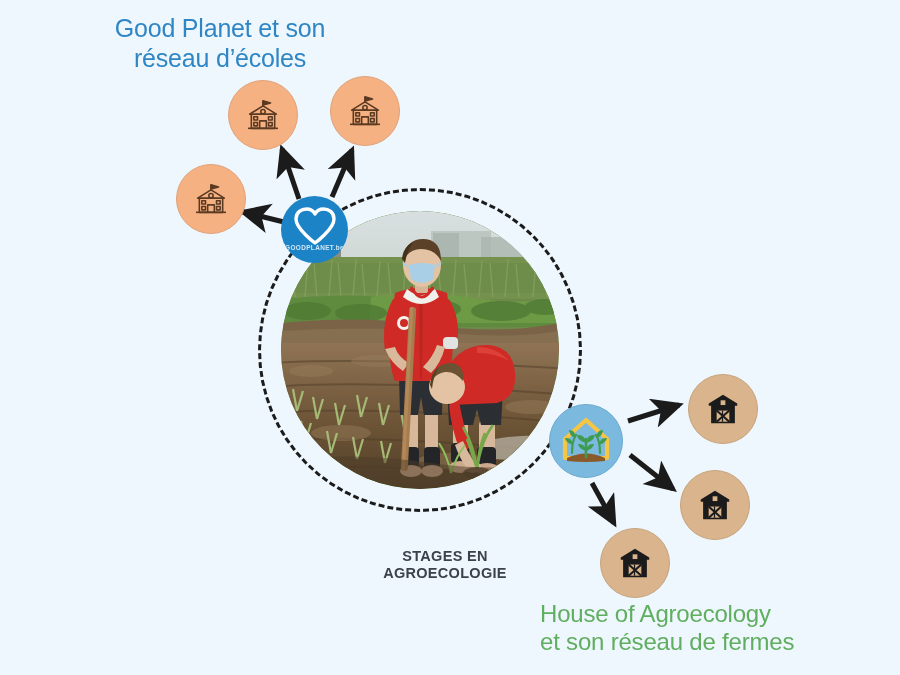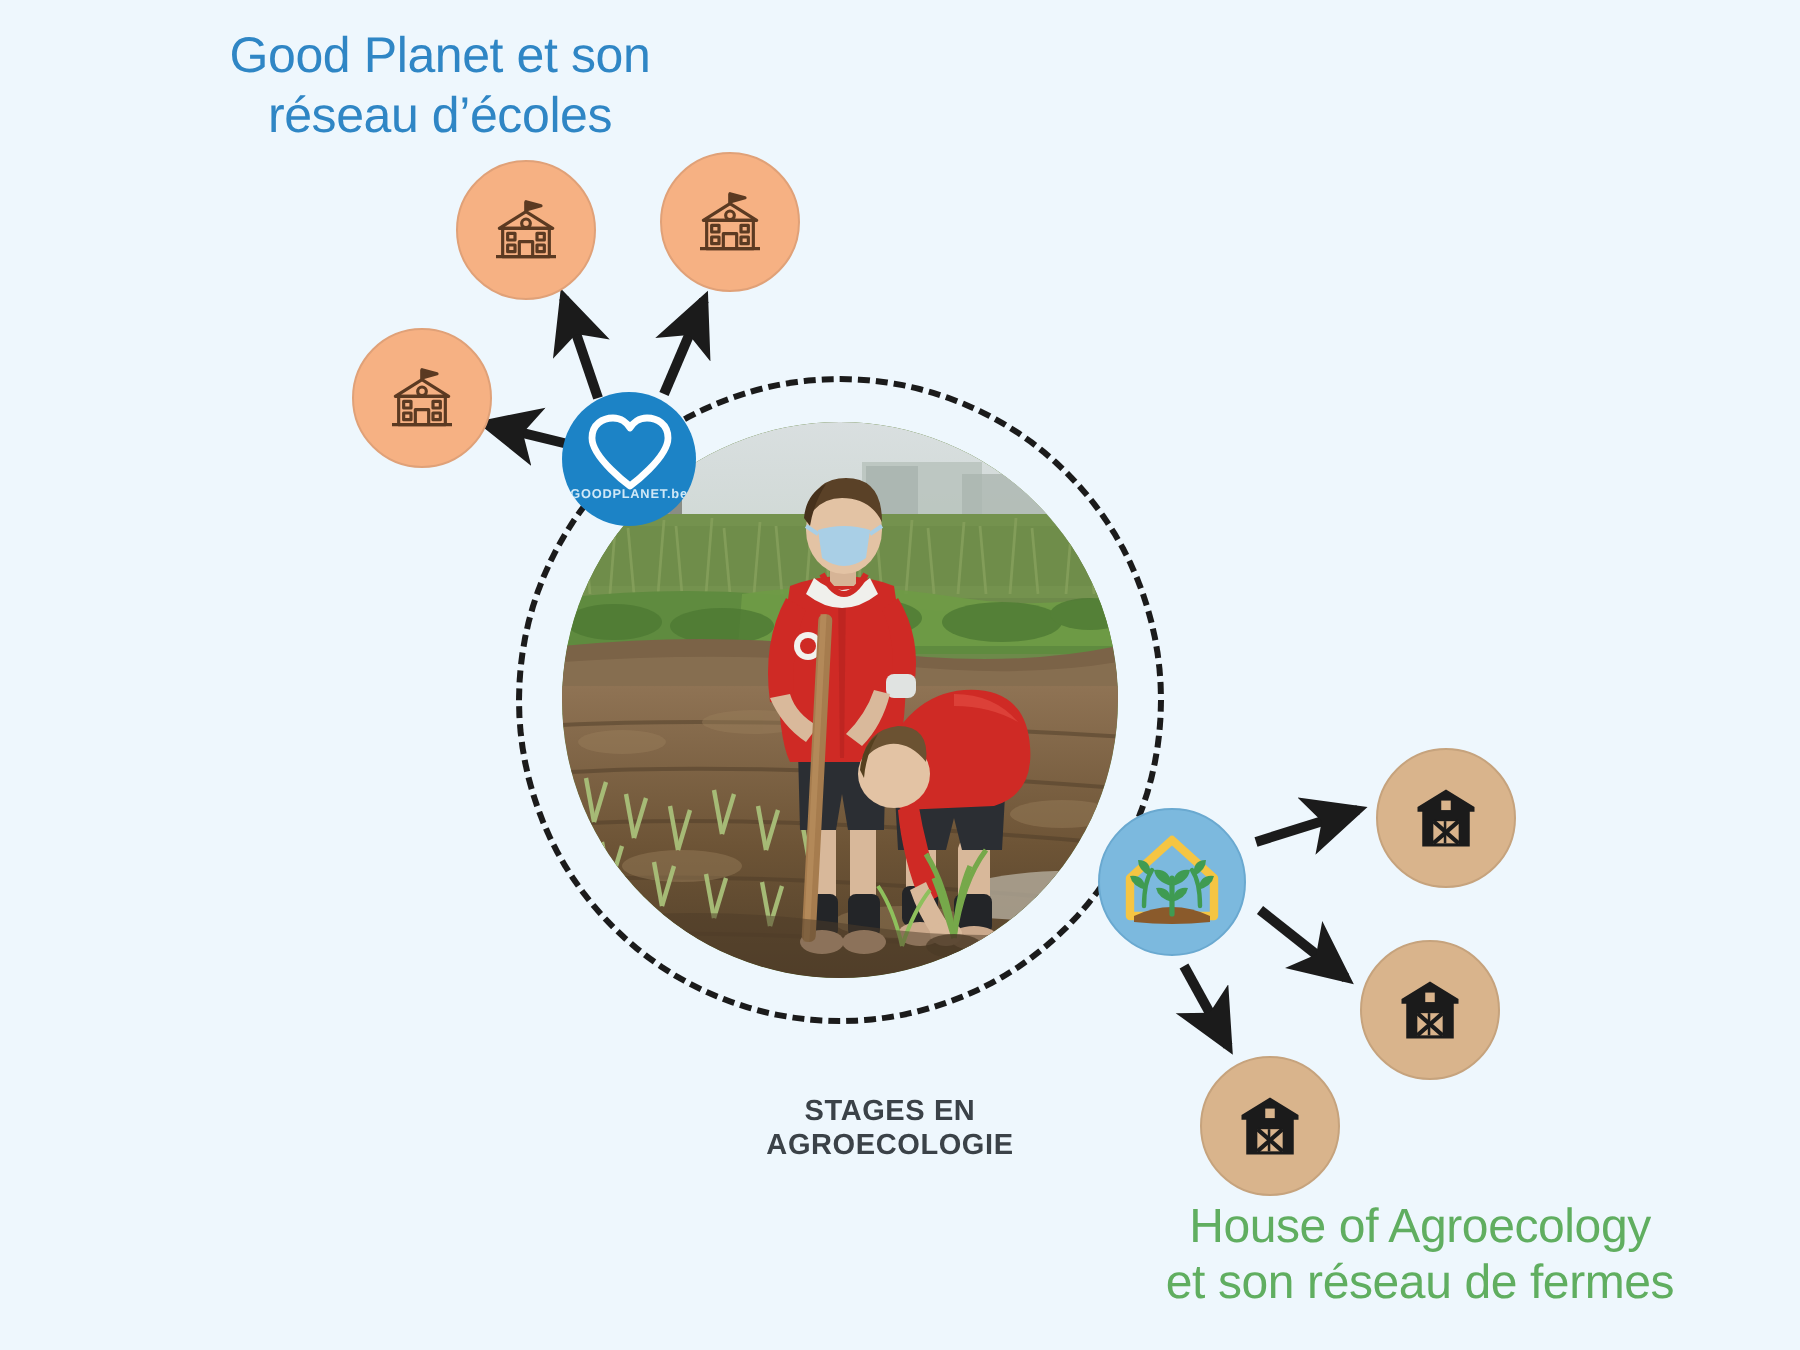--- a/index.html
+++ b/index.html
@@ -32,21 +32,21 @@
     width: 300px;
     font-size: 25px;
     color: #2f86c5;
   }
   #title-farms {
     left: 540px;
     top: 600px;
     width: 340px;
     font-size: 24px;
     color: #60ae60;
-    text-align: center;
+    text-align: left;
   }
   #photo-caption {
     position: absolute;
     left: 330px;
     top: 524px;
     width: 230px;
     text-align: center;
     font-size: 14.5px;
     font-weight: bold;
     color: #3b4248;

